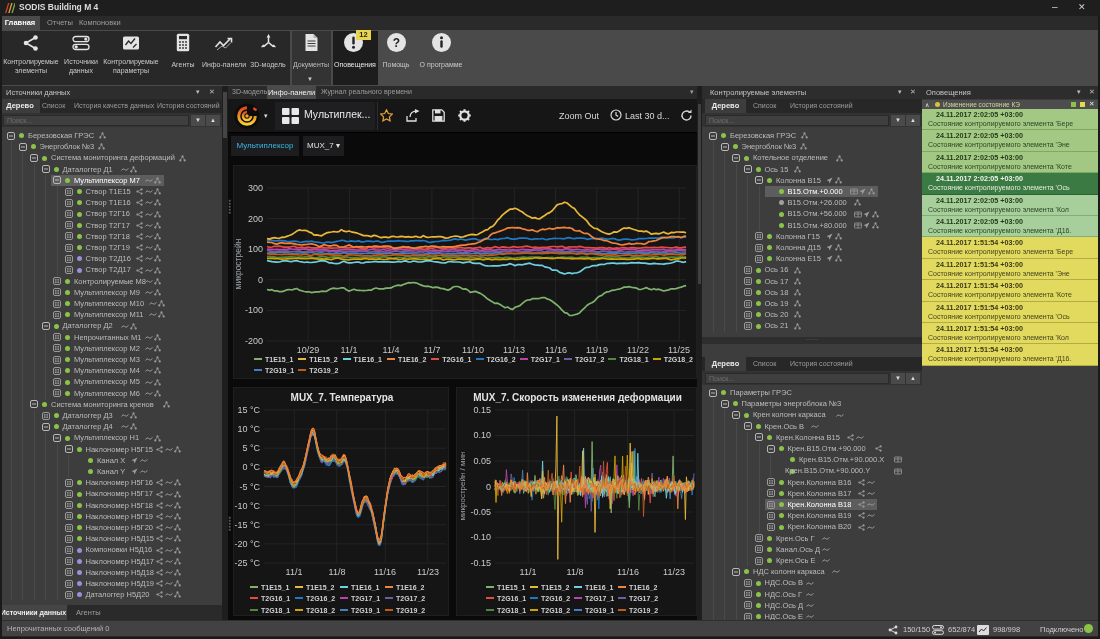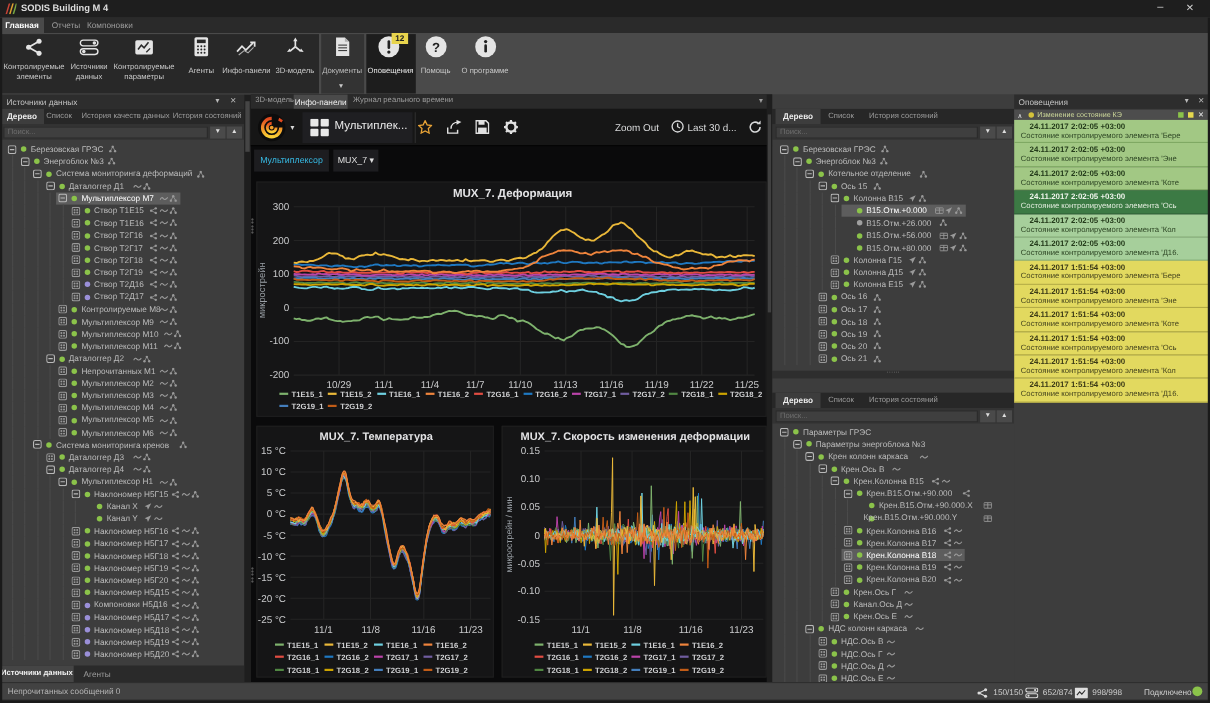--- a/index.html
+++ b/index.html
@@ -1103,21 +1103,21 @@
       <div class="gl" style="left:45.0px;top:459.2px;height:11.2px"></div>
       <div class="gl" style="left:56.5px;top:459.2px;height:11.2px"></div>
       <svg class="ab" style="left:64.5px;top:460.8px" width="8" height="8" viewBox="0 0 8 8">
         <rect x="0.5" y="0.5" width="7" height="7" rx="1.5" fill="none" stroke="#9a9a9a"></rect>
         <circle cx="2.8" cy="2.8" r="0.9" fill="#9a9a9a"></circle>
         <circle cx="5.2" cy="2.8" r="0.9" fill="#9a9a9a"></circle>
         <circle cx="2.8" cy="5.2" r="0.9" fill="#9a9a9a"></circle>
         <circle cx="5.2" cy="5.2" r="0.9" fill="#9a9a9a"></circle>
       </svg>
       <div class="dot ab" style="left:76.5px;top:462.3px;background:#9a8fd8"></div>
-      <div class="tl ab" style="left:85.5px;top:459.2px;height:11.2px;line-height:11.2px">Наклономер Н5Д20</div>
+      <div class="tl ab" style="left:85.5px;top:459.2px;height:11.2px;line-height:11.2px">Даталоггер Н5Д20</div>
       <svg class="ab" style="left:156.1px;top:461.3px" width="7" height="7" viewBox="0 0 7 7">
         <circle cx="5.6" cy="1.4" r="1.1" fill="#9a9a9a"></circle>
         <circle cx="1.4" cy="3.5" r="1.1" fill="#9a9a9a"></circle>
         <circle cx="5.6" cy="5.6" r="1.1" fill="#9a9a9a"></circle>
         <path d="M1.4 3.5L5.6 1.4M1.4 3.5L5.6 5.6" stroke="#9a9a9a" stroke-width="0.7"></path>
       </svg>
       <svg class="ab" style="left:165.1px;top:461.3px" width="8" height="7" viewBox="0 0 8 7">
         <path d="M0.5 4.5 Q2 1.5 3.5 3.5 T7.5 2.5" fill="none" stroke="#9a9a9a" stroke-width="1"></path>
       </svg>
       <svg class="ab" style="left:174.1px;top:461.3px" width="7" height="7" viewBox="0 0 7 7">
@@ -1202,21 +1202,20 @@
       <svg class="ab" style="left:452px;top:10px" width="13" height="13" viewBox="0 0 13 13">
 <path d="M11 6.5a4.5 4.5 0 1 1-1.6-3.4" stroke="#d8d9da" stroke-width="1.4" fill="none"></path>
         <path d="M11.5 0.5v3.5H8z" fill="#d8d9da"></path>
       </svg>
     </div>
     <div class="ab" style="left:3px;top:50px;width:68px;height:20px;background:#1d1d20;color:#37bbe5;font-size:8px;text-align:center;line-height:20px">Мультиплексор</div>
     <div class="ab" style="left:75px;top:50px;width:41px;height:20px;background:#1d1d20;color:#e0e0e0;font-size:8px;text-align:center;line-height:20px">MUX_7 ▾</div>
     <div class="ab" style="left:0;top:113px;width:5px;height:16px;color:#555;font-size:5px;line-height:3px">●<br>●<br>●<br>●<br>●</div>
     <div class="ab" style="left:0;top:430px;width:5px;height:16px;color:#555;font-size:5px;line-height:3px">●<br>●<br>●<br>●<br>●</div>
     <div class="ab" style="left:5px;top:79px;width:464px;height:214px;background:#151516;border:1px solid #1f1f1f">
-      <div class="ttl" style="left:0;top:4px;width:464px;text-align:center;font-size:10.5px">MUX_7. Деформация</div>
       <svg width="464" height="214" viewBox="0 0 464 214" style="position:absolute;left:0;top:0">
         <line x1="33" y1="22.0" x2="452" y2="22.0" stroke="#242424" stroke-width="1"></line>
         <line x1="33" y1="52.6" x2="452" y2="52.6" stroke="#242424" stroke-width="1"></line>
         <line x1="33" y1="83.2" x2="452" y2="83.2" stroke="#242424" stroke-width="1"></line>
         <line x1="33" y1="113.8" x2="452" y2="113.8" stroke="#242424" stroke-width="1"></line>
         <line x1="33" y1="144.4" x2="452" y2="144.4" stroke="#242424" stroke-width="1"></line>
         <line x1="33" y1="175.0" x2="452" y2="175.0" stroke="#242424" stroke-width="1"></line>
         <line x1="74.2" y1="22" x2="74.2" y2="175" stroke="#242424" stroke-width="1"></line>
         <line x1="115.4" y1="22" x2="115.4" y2="175" stroke="#242424" stroke-width="1"></line>
         <line x1="156.7" y1="22" x2="156.7" y2="175" stroke="#242424" stroke-width="1"></line>
@@ -1372,20 +1371,25 @@
       <div class="lgi" style="left:73px;top:207.3px"><span class="ld" style="background:#1F78C1"></span>T2G16_2</div>
       <div class="lgi" style="left:117px;top:207.3px"><span class="ld" style="background:#BA43A9"></span>T2G17_1</div>
       <div class="lgi" style="left:161px;top:207.3px"><span class="ld" style="background:#705DA0"></span>T2G17_2</div>
       <div class="lgi" style="left:29px;top:218.6px"><span class="ld" style="background:#508642"></span>T2G18_1</div>
       <div class="lgi" style="left:73px;top:218.6px"><span class="ld" style="background:#CCA300"></span>T2G18_2</div>
       <div class="lgi" style="left:117px;top:218.6px"><span class="ld" style="background:#447EBC"></span>T2G19_1</div>
       <div class="lgi" style="left:161px;top:218.6px"><span class="ld" style="background:#C15C17"></span>T2G19_2</div>
     </div>
   </div>
 <div class="ab" style="left:702px;top:86px;width:220px;height:534px;background:#3d3d3d">
+    <div class="ab" style="left:0;top:0;width:220px;height:13px;background:#2d2d2d">
+      <span class="hdr" style="left:8px;top:2px">Контролируемые элементы</span>
+      <span class="ab" style="left:196px;top:2px;color:#bbb;font-size:7px">▾</span>
+      <span class="ab" style="left:208px;top:2px;color:#bbb;font-size:7px">✕</span>
+    </div>
     <div class="ab" style="left:0;top:13px;width:220px;height:14px;background:#272727">
       <div class="ab" style="left:3px;top:0;width:41px;height:14px;background:#3d3d3d;color:#ececec;font-size:7.5px;font-weight:bold;text-align:center;line-height:14px">Дерево</div>
       <span class="ptab" style="left:51px;top:0;line-height:14px">Список</span>
       <span class="ptab" style="left:88px;top:0;line-height:14px">История состояний</span>
     </div>
     <div class="ab" style="left:0;top:27px;width:220px;height:14px;background:#333">
       <div class="ab" style="left:3px;top:2px;width:184px;height:11px;background:#3f3f3f;border:1px solid #2a2a2a;color:#6e6e6e;font-size:7px;line-height:10px;padding-left:3px">Поиск...</div>
       <div class="ab" style="left:189px;top:2px;width:14px;height:11px;background:#4a4a4a;color:#ddd;font-size:6px;text-align:center;line-height:11px">▼</div>
       <div class="ab" style="left:204px;top:2px;width:14px;height:11px;background:#4a4a4a;color:#ddd;font-size:6px;text-align:center;line-height:11px">▲</div>
     </div>

